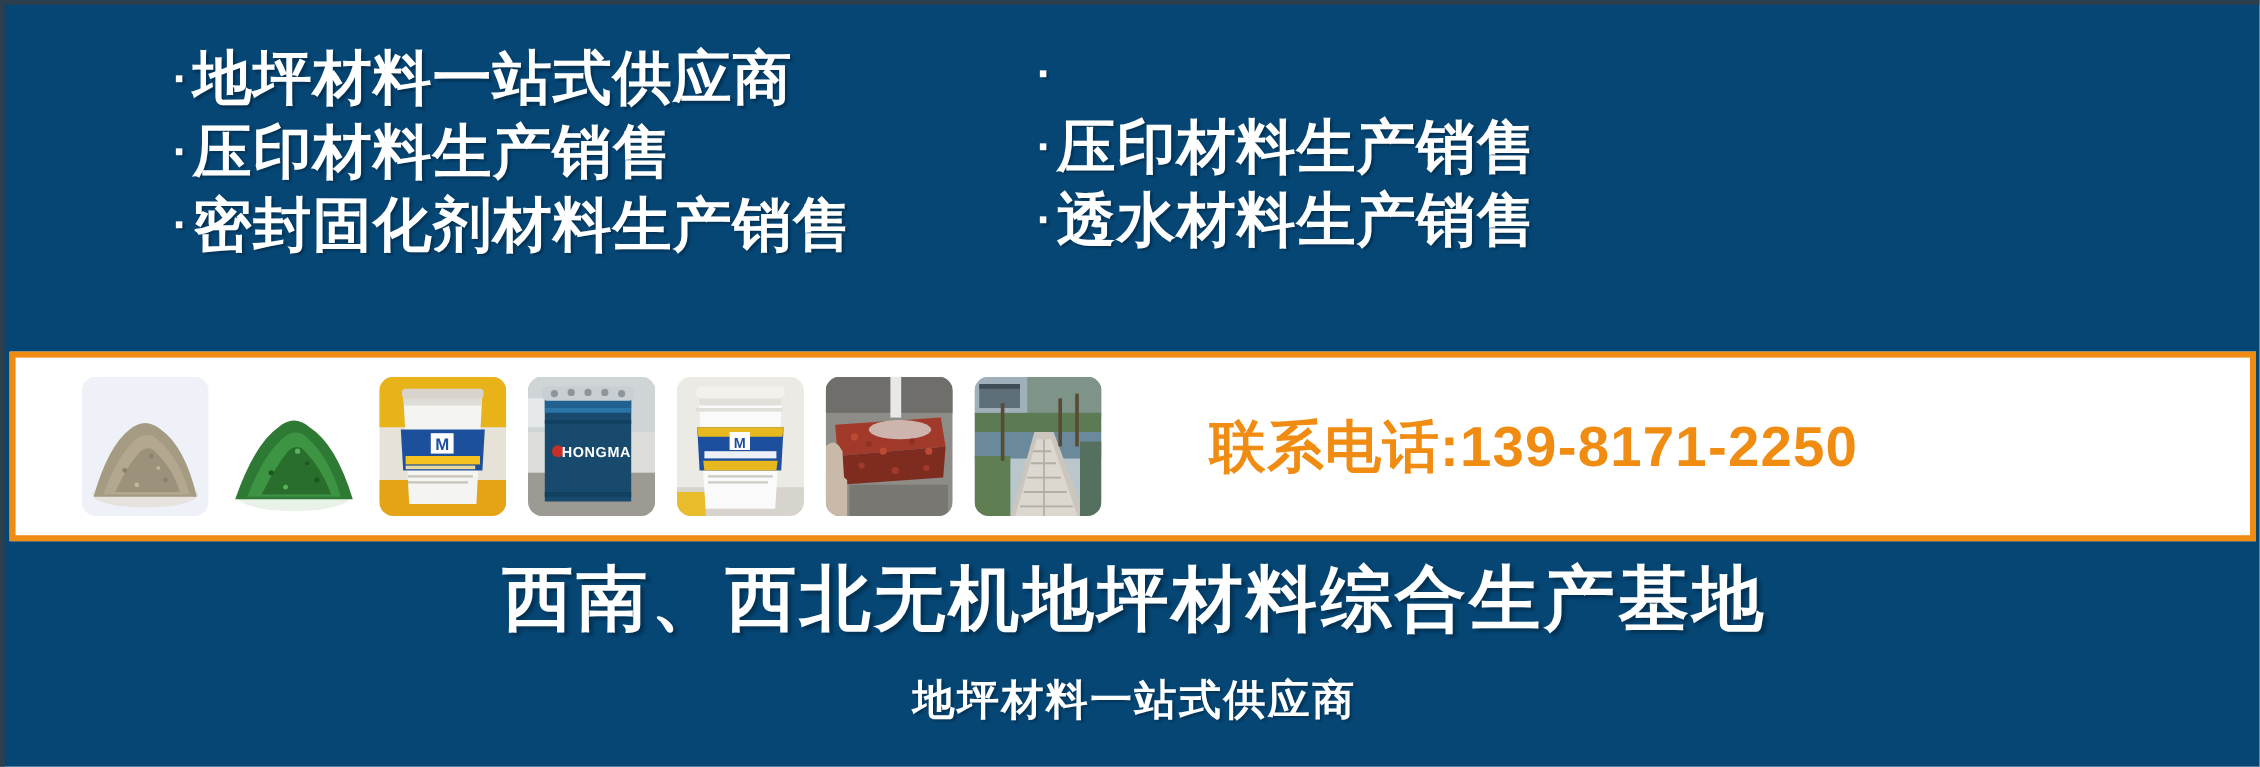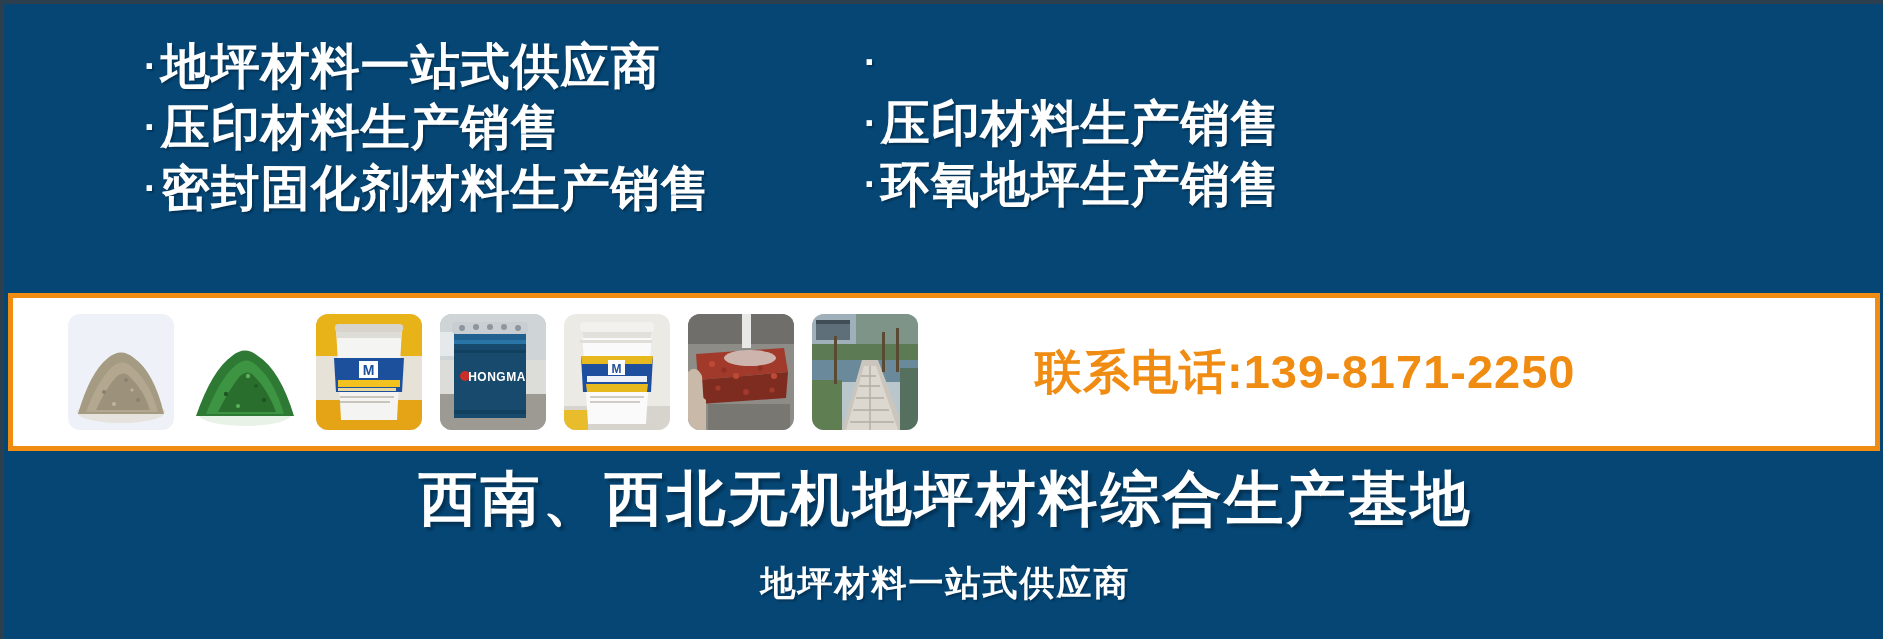--- a/index.html
+++ b/index.html
@@ -64,21 +64,21 @@
     width: 106px; height: 116px;
     border-radius: 12px;
     overflow: hidden;
     position: relative;
     background: #ffffff;
     flex: 0 0 auto;
   }
   .thumb svg { display: block; width: 100%; height: 100%; }
 
   #phone-text {
-    margin-left: 117px;
+    margin-left: 90px;
     color: #f18c12;
     font-weight: bold;
     font-size: 47px;
     letter-spacing: 1px;
     white-space: nowrap;
     font-family: "Liberation Sans", "DejaVu Sans", sans-serif;
   }
 
   
   #headline {
@@ -130,21 +130,21 @@
     <div class="feat-col right">
       <div class="feat-item">
         <span class="bullet-dot">·</span>
       </div>
       <div class="feat-item">
         <span class="bullet-dot">·</span>
         <span>压印材料生产销售</span>
       </div>
       <div class="feat-item">
         <span class="bullet-dot">·</span>
-        <span>环氧地坪生产销售</span>
+        <span>透水材料生产销售</span>
       </div>
     </div>
 
   </div>
 
   <div id="product-strip">
 
     <div class="thumbs">
 
       <div class="thumb">

